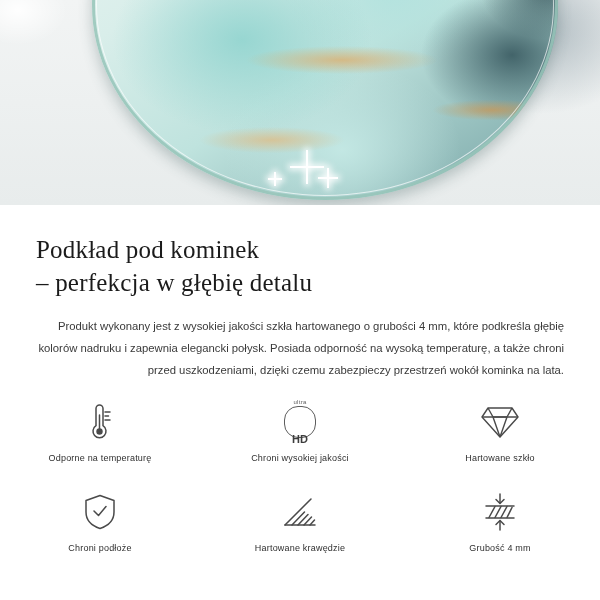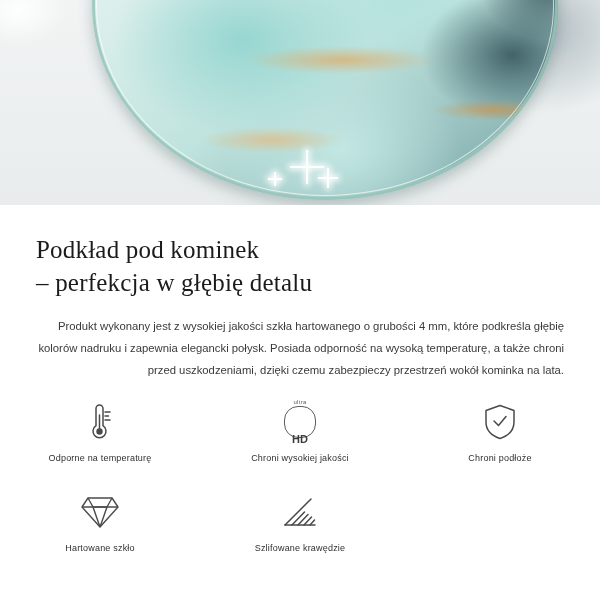--- a/index.html
+++ b/index.html
@@ -227,50 +227,67 @@
         <div class="ultrahd">
           <span class="u1">ultra</span>
           <span class="u2">HD</span>
         </div>
       </div>
       <div class="feature-label">Chroni wysokiej jakości</div>
     </div>
 
     <div class="feature">
       <div class="feature-icon">
-        <svg width="36" height="40" viewBox="0 0 36 40" fill="none" stroke="#4a4a4a" stroke-width="1.5" stroke-linejoin="round" stroke-linecap="round">
-          <path d="M18 3.5 L32 8.5 V20 C32 28.5 25.5 34 18 36.5 C10.5 34 4 28.5 4 20 V8.5 Z"></path>
-          <polyline points="12,19 16.5,23.5 24,14.5"></polyline>
-        </svg>
-      </div>
-      <div class="feature-label">Chroni podłoże</div>
-    </div>
-
-    <div class="feature">
-      <div class="feature-icon">
         <svg width="40" height="36" viewBox="0 0 40 36" fill="none" stroke="#4a4a4a" stroke-width="1.4" stroke-linejoin="round">
           <path d="M8 4 H32 L38 13 L20 33 L2 13 Z"></path>
           <path d="M2 13 H38"></path>
           <path d="M8 4 L13 13 L20 33"></path>
           <path d="M32 4 L27 13 L20 33"></path>
           <path d="M13 13 H27"></path>
         </svg>
       </div>
       <div class="feature-label">Hartowane szkło</div>
+    </div>
+
+    <div class="feature">
+      <div class="feature-icon">
+        <svg width="36" height="40" viewBox="0 0 36 40" fill="none" stroke="#4a4a4a" stroke-width="1.5" stroke-linejoin="round" stroke-linecap="round">
+          <path d="M18 3.5 L32 8.5 V20 C32 28.5 25.5 34 18 36.5 C10.5 34 4 28.5 4 20 V8.5 Z"></path>
+          <polyline points="12,19 16.5,23.5 24,14.5"></polyline>
+        </svg>
+      </div>
+      <div class="feature-label">Chroni podłoże</div>
     </div>
 
     <div class="feature">
       <div class="feature-icon">
         <svg width="38" height="34" viewBox="0 0 38 34" fill="none" stroke="#4a4a4a" stroke-width="1.5" stroke-linecap="round">
           <path d="M4 30 L30 4"></path>
           <path d="M4 30 L34 30"></path>
           <path d="M11 30 L23.5 17"></path>
           <path d="M17 30 L27 19.5"></path>
           <path d="M23 30 L30.5 22"></path>
           <path d="M29 30 L33.5 25"></path>
         </svg>
       </div>
-      <div class="feature-label">Szlifowane krawędzie</div>
-    </div>
-
+      <div class="feature-label">Hartowane krawędzie</div>
+    </div>
+
+    <div class="feature">
+      <div class="feature-icon">
+        <svg width="40" height="40" viewBox="0 0 40 40" fill="none" stroke="#4a4a4a" stroke-width="1.5" stroke-linecap="round">
+          <line x1="20" y1="2" x2="20" y2="11"></line>
+          <polyline points="16,7.5 20,11.5 24,7.5"></polyline>
+          <line x1="6" y1="14" x2="34" y2="14"></line>
+          <line x1="6" y1="26" x2="34" y2="26"></line>
+          <line x1="9" y1="25.5" x2="15" y2="14.5"></line>
+          <line x1="15" y1="25.5" x2="21" y2="14.5"></line>
+          <line x1="21" y1="25.5" x2="27" y2="14.5"></line>
+          <line x1="27" y1="25.5" x2="32" y2="15.5"></line>
+          <line x1="20" y1="29" x2="20" y2="38"></line>
+          <polyline points="16,32.5 20,28.5 24,32.5"></polyline>
+        </svg>
+      </div>
+      <div class="feature-label">Grubość 4 mm</div>
+    </div>
 
   </div>
 </div>
 
 </body></html>

